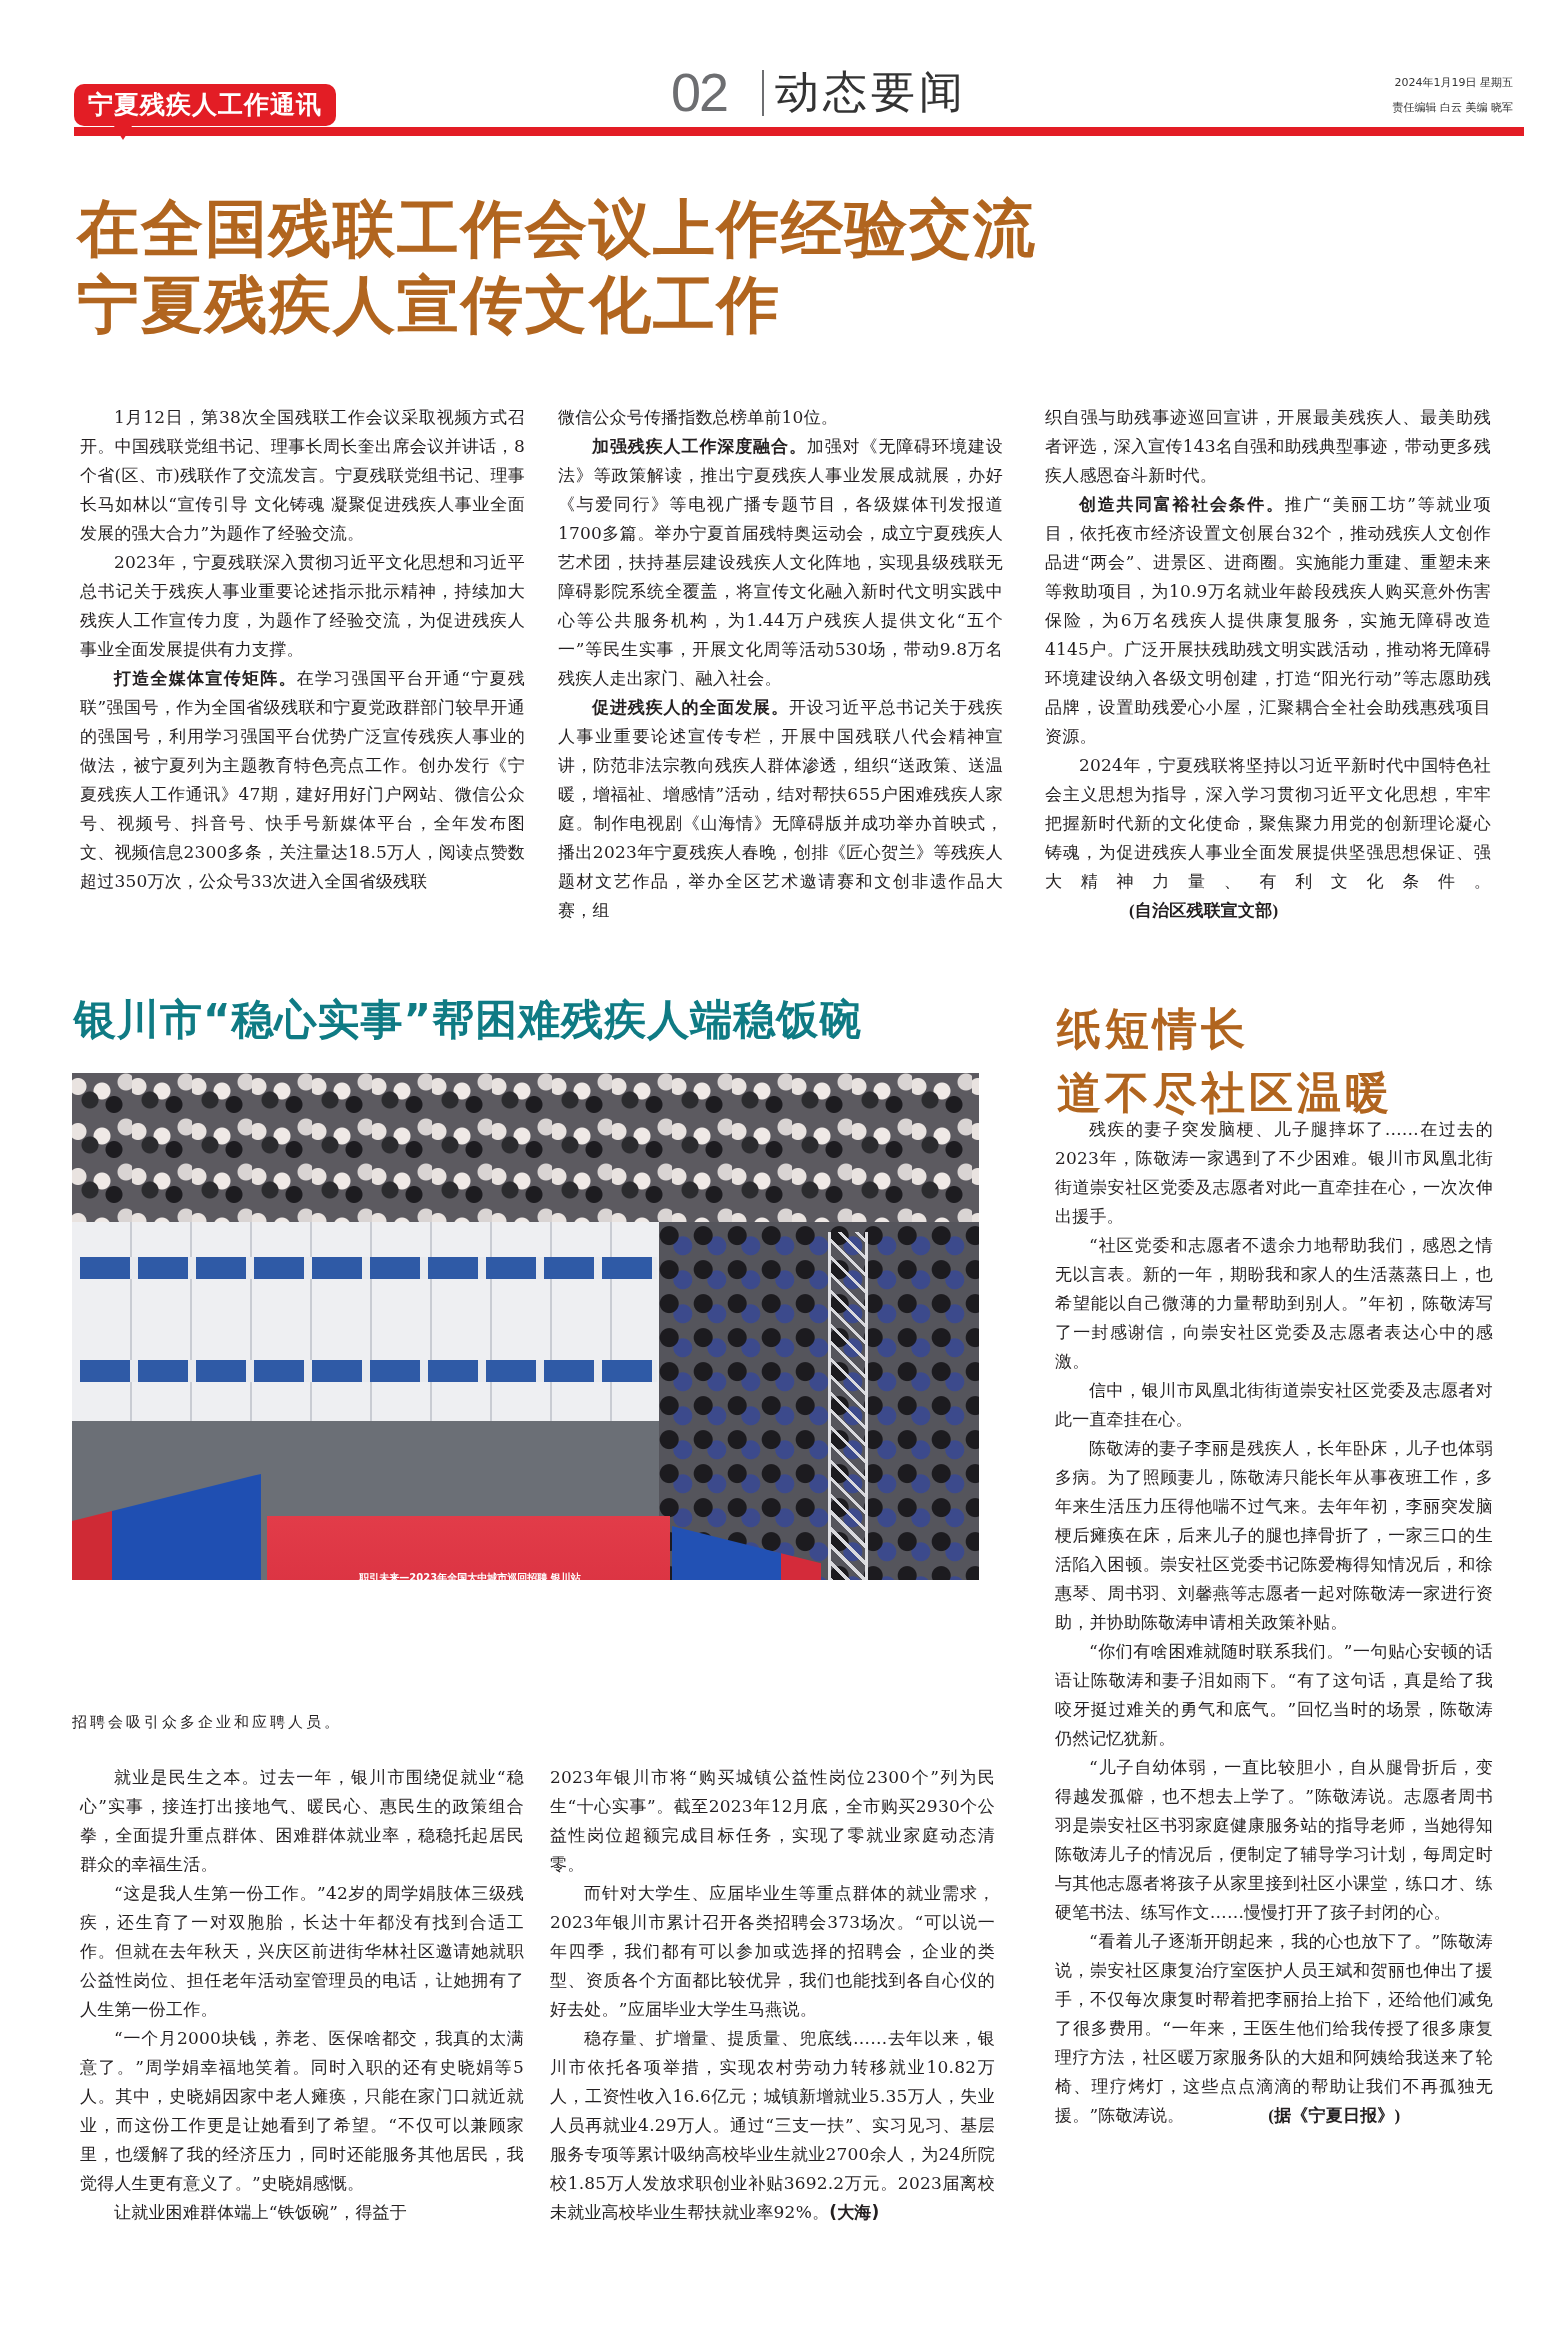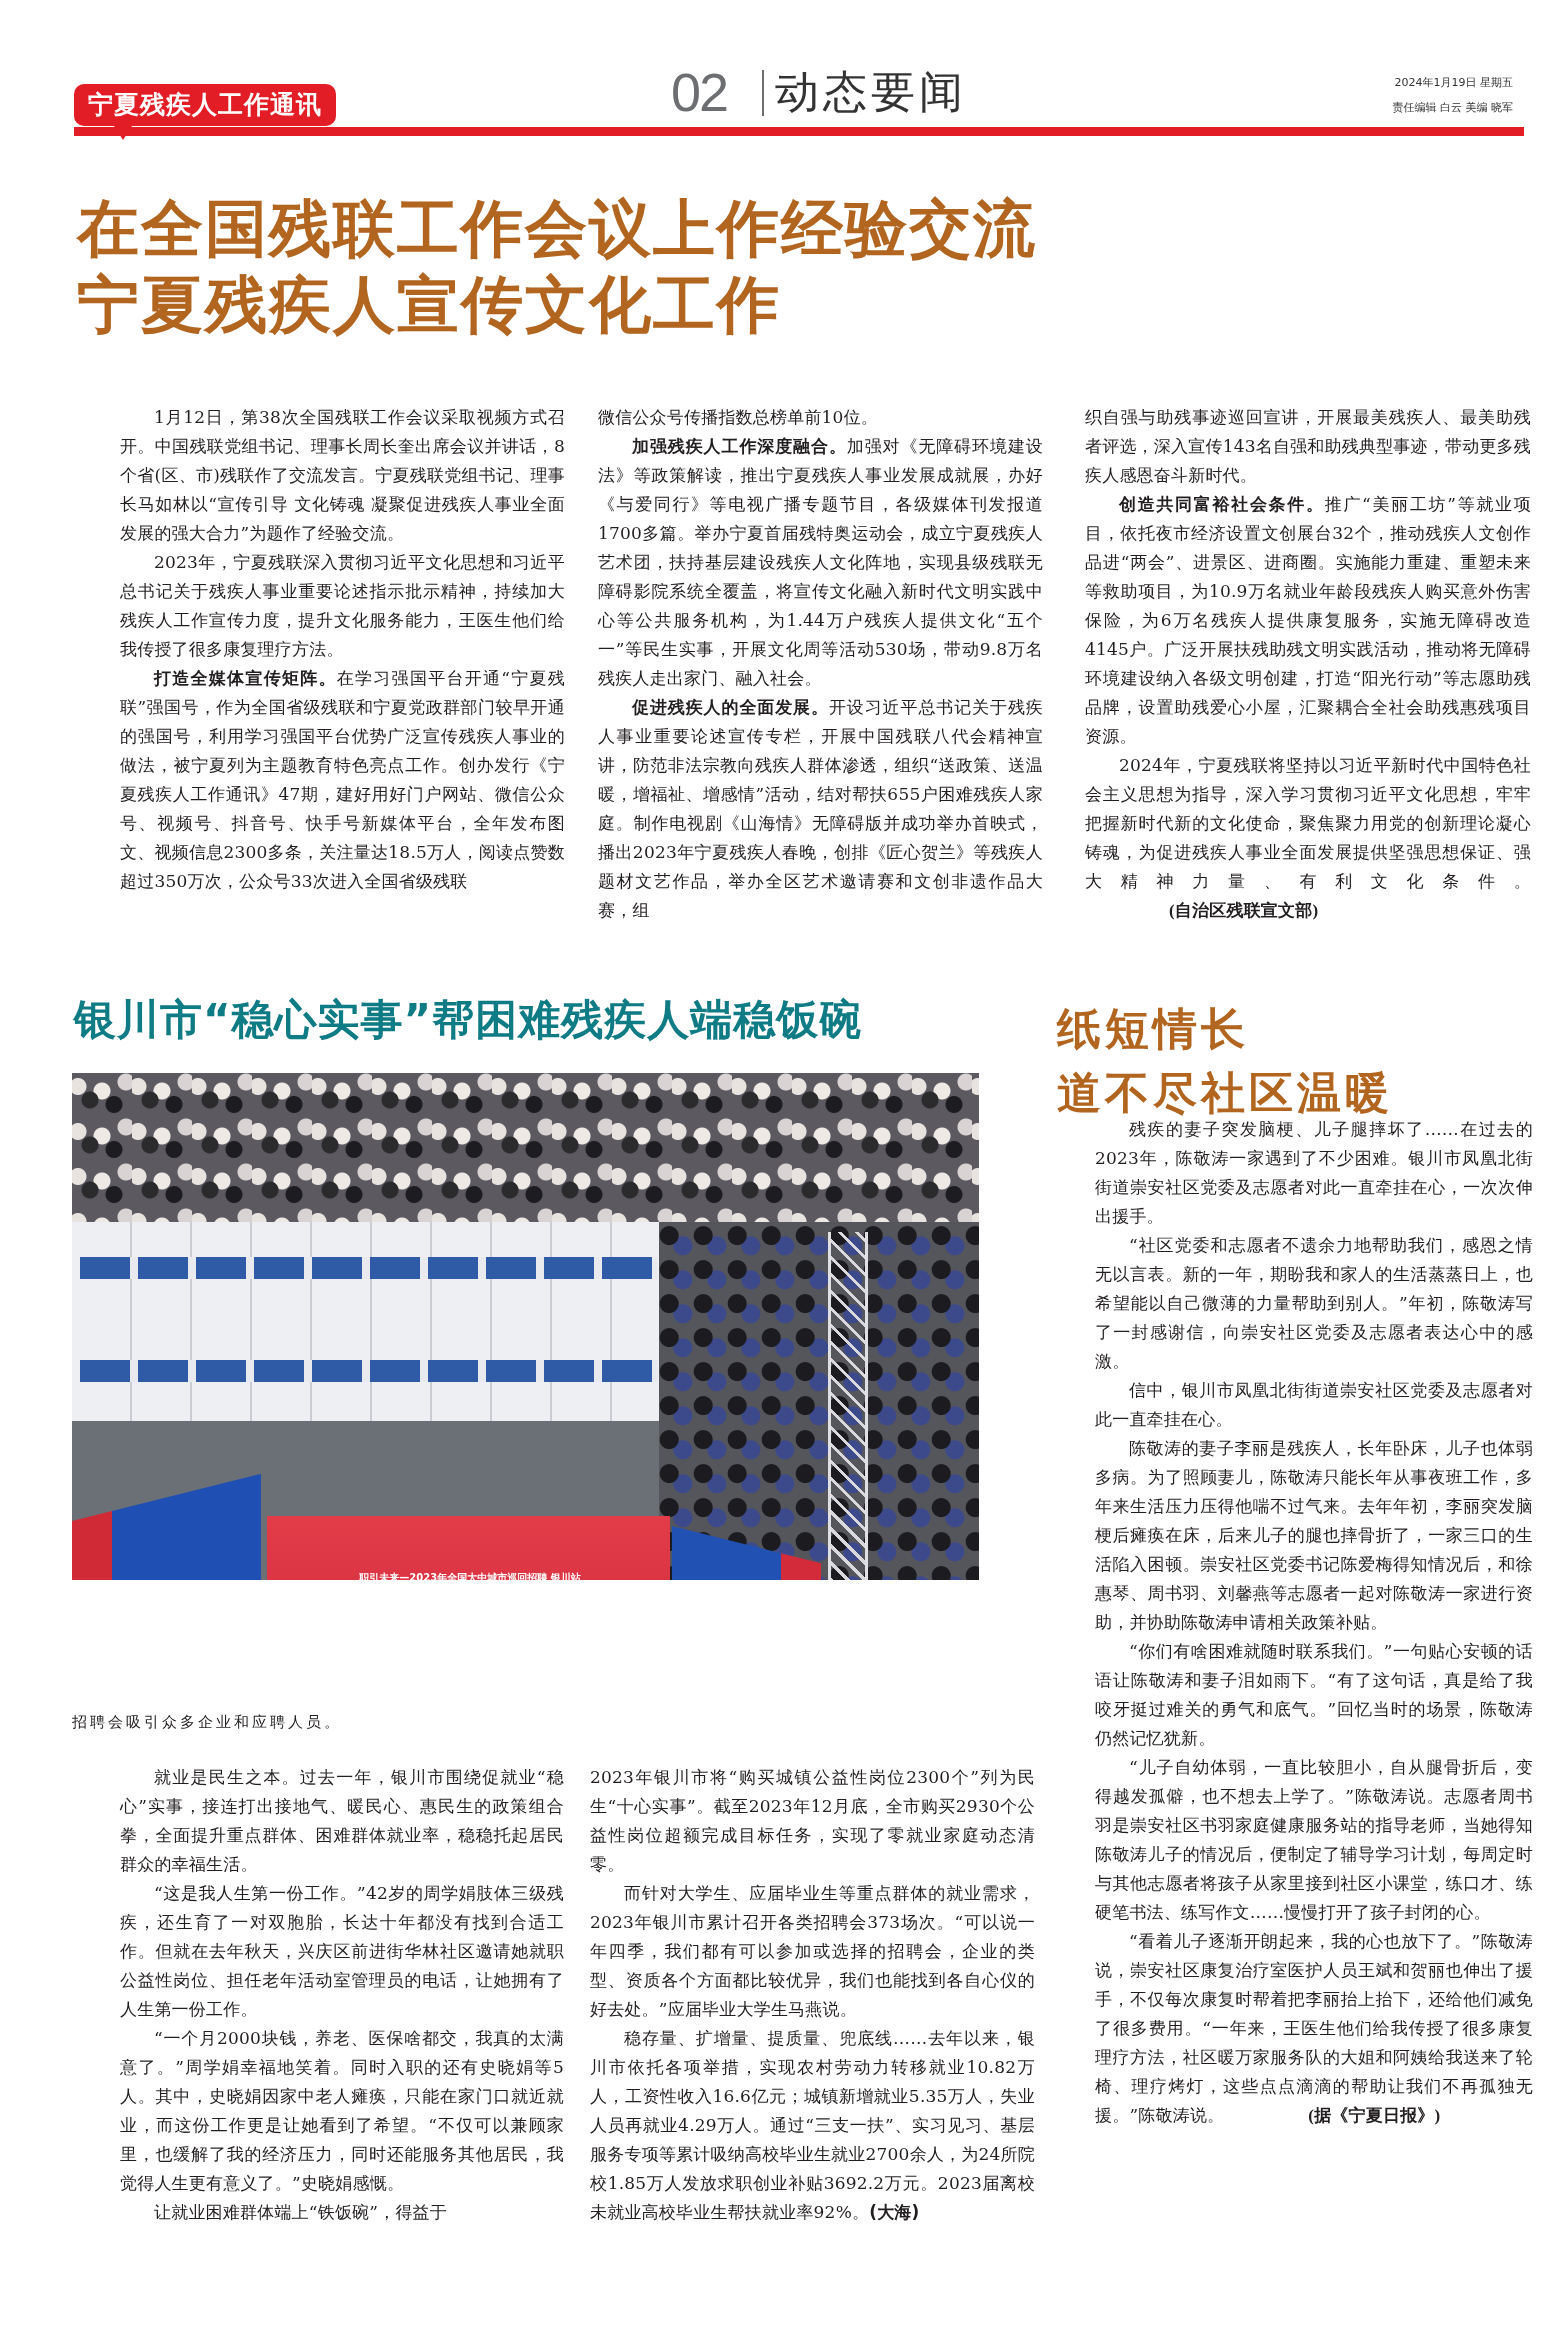--- a/index.html
+++ b/index.html
@@ -49,21 +49,20 @@
   .sub-headline-brown {
     position: absolute; left: 1057px; top: 997px; width: 438px;
     font-family: "DejaVu Sans", sans-serif; font-weight: bold; color: #b1651f;
     font-size: 44px; line-height: 64px; letter-spacing: 4px;
   }
 
   
   .col {
     position: absolute; font-size: 17px; line-height: 29px; text-align: justify;
     letter-spacing: 0.2px;
-    margin-left: 40px;
   }
   .col p { text-indent: 2em; }
   .col p.cont { text-indent: 0; }
   .col b { font-family: "DejaVu Sans", sans-serif; font-weight: bold; }
   .byline { font-family: Liberation Serif, serif; font-weight: bold; display: inline-block; margin-left: 50px; }
 
   .c1 { left: 80px; top: 403px; width: 445px; }
   .c2 { left: 558px; top: 403px; width: 445px; }
   .c3 { left: 1045px; top: 403px; width: 446px; }
 
@@ -161,21 +160,21 @@
   <div class="red-rule"></div>
 </header>
 
 <h1 class="main-headline">
   <div>在全国残联工作会议上作经验交流</div>
   <div>宁夏残疾人宣传文化工作</div>
 </h1>
 
 <div class="col c1">
   <p>1月12日，第38次全国残联工作会议采取视频方式召开。中国残联党组书记、理事长周长奎出席会议并讲话，8个省(区、市)残联作了交流发言。宁夏残联党组书记、理事长马如林以“宣传引导 文化铸魂 凝聚促进残疾人事业全面发展的强大合力”为题作了经验交流。</p>
-  <p>2023年，宁夏残联深入贯彻习近平文化思想和习近平总书记关于残疾人事业重要论述指示批示精神，持续加大残疾人工作宣传力度，提升文化服务能力，王医生他们给我传授了很多康复理疗方法。</p>
+  <p>2023年，宁夏残联深入贯彻习近平文化思想和习近平总书记关于残疾人事业重要论述指示批示精神，持续加大残疾人工作宣传力度，为题作了经验交流，为促进残疾人事业全面发展提供有力支撑。</p>
   <p><b>打造全媒体宣传矩阵。</b><span>在学习强国平台开通“宁夏残联”强国号，作为全国省级残联和宁夏党政群部门较早开通的强国号，利用学习强国平台优势广泛宣传残疾人事业的做法，被宁夏列为主题教育特色亮点工作。创办发行《宁夏残疾人工作通讯》47期，建好用好门户网站、微信公众号、视频号、抖音号、快手号新媒体平台，全年发布图文、视频信息2300多条，关注量达18.5万人，阅读点赞数超过350万次，公众号33次进入全国省级残联</span></p>
 </div>
 
 <div class="col c2">
   <p class="cont">微信公众号传播指数总榜单前10位。</p>
   <p><b>加强残疾人工作深度融合。</b><span>加强对《无障碍环境建设法》等政策解读，推出宁夏残疾人事业发展成就展，办好《与爱同行》等电视广播专题节目，各级媒体刊发报道1700多篇。举办宁夏首届残特奥运动会，成立宁夏残疾人艺术团，扶持基层建设残疾人文化阵地，实现县级残联无障碍影院系统全覆盖，将宣传文化融入新时代文明实践中心等公共服务机构，为1.44万户残疾人提供文化“五个一”等民生实事，开展文化周等活动530场，带动9.8万名残疾人走出家门、融入社会。</span></p>
   <p><b>促进残疾人的全面发展。</b><span>开设习近平总书记关于残疾人事业重要论述宣传专栏，开展中国残联八代会精神宣讲，防范非法宗教向残疾人群体渗透，组织“送政策、送温暖，增福祉、增感情”活动，结对帮扶655户困难残疾人家庭。制作电视剧《山海情》无障碍版并成功举办首映式，播出2023年宁夏残疾人春晚，创排《匠心贺兰》等残疾人题材文艺作品，举办全区艺术邀请赛和文创非遗作品大赛，组</span></p>
 </div>
 
 <div class="col c3">

